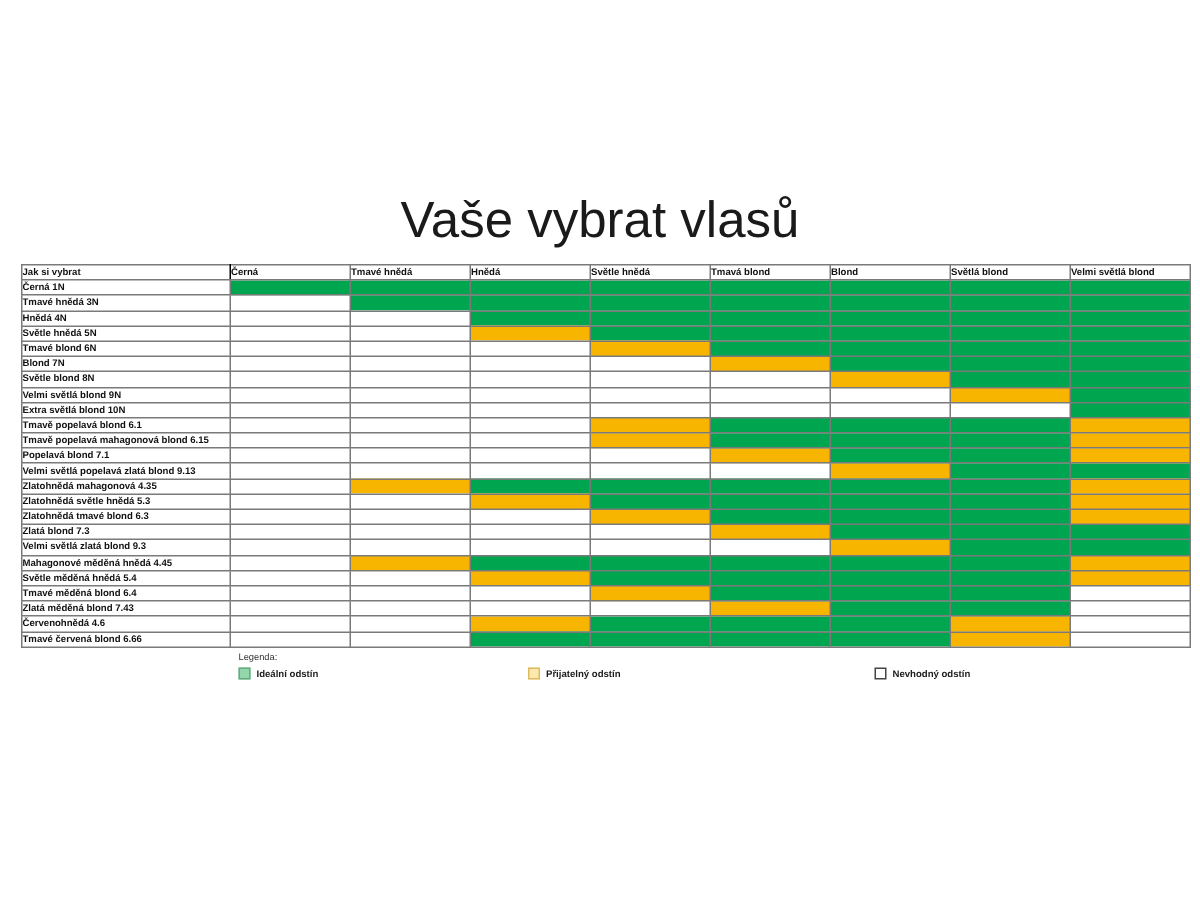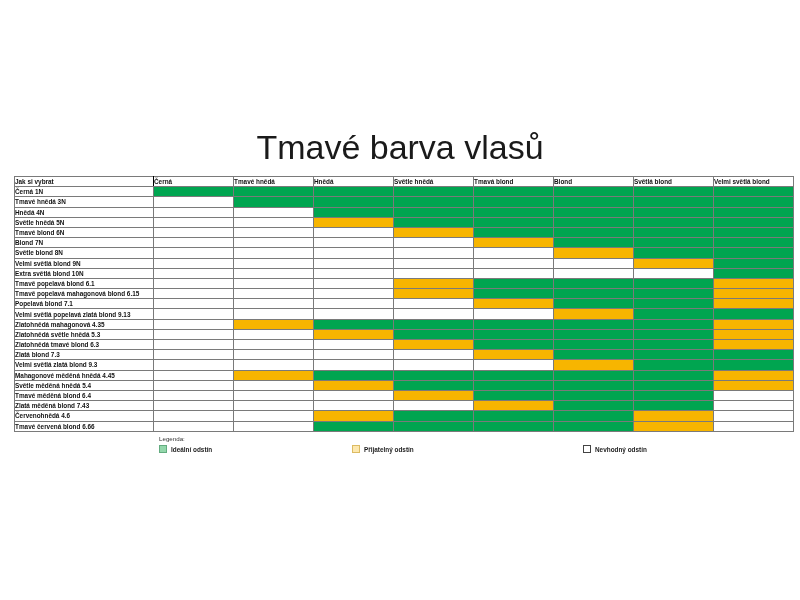--- a/index.html
+++ b/index.html
@@ -118,21 +118,21 @@
   #legend .sw.ideal{background:#93d7ab;border-color:#63ac80;}
   #legend .sw.accept{background:#fde8ae;border-color:#dcbb63;}
   #legend .sw.unsuit{background:#ffffff;border-color:#444;}
   #legend .leg-lbl{font-size:6.4px;font-weight:bold;color:#1c1c1c;}
 </style>
 </head>
 <body>
 
 <div id="slide">
 
-  <div id="title">Tmavé barva vlasů</div>
+  <div id="title">Vaše vybrat vlasů</div>
 
   <div id="table-wrap">
     <table class="grid">
       <colgroup>
         <col class="c-label">
         <col class="c-d">
           <col class="c-d">
           <col class="c-d">
           <col class="c-d">
         <col class="c-d">

